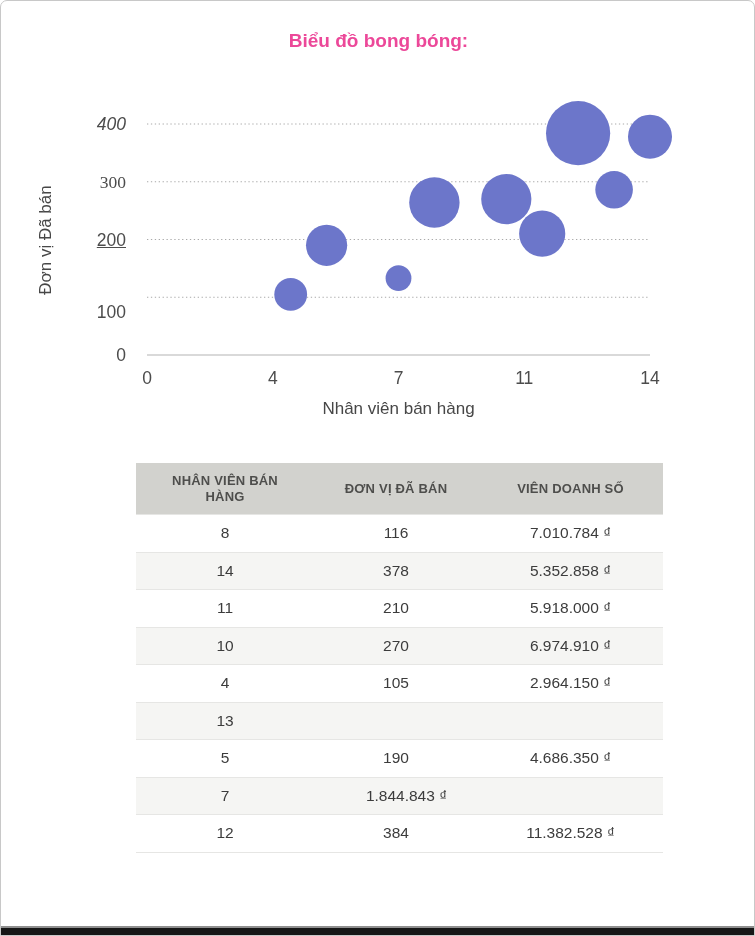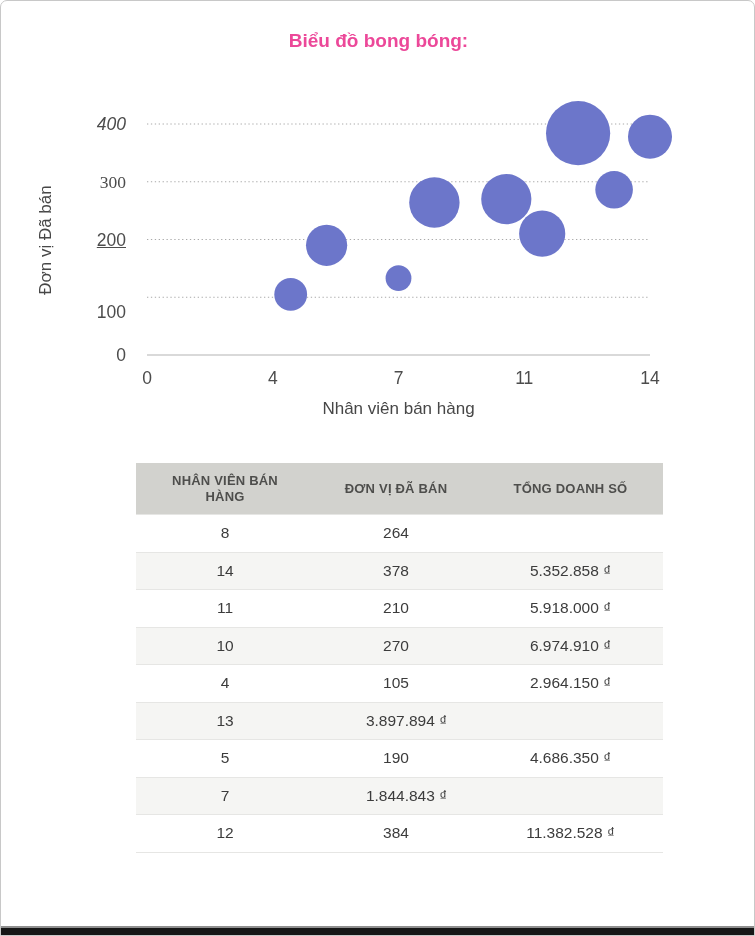--- a/index.html
+++ b/index.html
@@ -98,26 +98,27 @@
       <div class="xtick" style="left: 619px;">14</div>
     </div>
 
   <div class="y-axis-title">Đơn vị Đã bán</div>
   <div class="x-axis-title">Nhân viên bán hàng</div>
 
   <div class="data-table">
     <div class="t-header" id="table-header">
         <div class="cell col-0">NHÂN VIÊN BÁN HÀNG</div>
         <div class="cell col-1">ĐƠN VỊ ĐÃ BÁN</div>
-        <div class="cell col-2">TỔNG DOANH SỐ</div>
+        <div class="cell col-2">VIÊN DOANH SỐ</div>
       </div>
     <div class="t-body" id="table-body">
         <div class="t-row">
           <div class="cell col-0">8</div>
-          <div class="cell col-1">264</div>
+          <div class="cell col-1">116</div>
+          <div class="cell col-2">7.010.784 ₫</div>
         </div>
         <div class="t-row alt">
           <div class="cell col-0">14</div>
           <div class="cell col-1">378</div>
           <div class="cell col-2">5.352.858 ₫</div>
         </div>
         <div class="t-row">
           <div class="cell col-0">11</div>
           <div class="cell col-1">210</div>
           <div class="cell col-2">5.918.000 ₫</div>
@@ -127,21 +128,20 @@
           <div class="cell col-1">270</div>
           <div class="cell col-2">6.974.910 ₫</div>
         </div>
         <div class="t-row">
           <div class="cell col-0">4</div>
           <div class="cell col-1">105</div>
           <div class="cell col-2">2.964.150 ₫</div>
         </div>
         <div class="t-row alt">
           <div class="cell col-0">13</div>
-          <div class="cell col-2">3.897.894 ₫</div>
         </div>
         <div class="t-row">
           <div class="cell col-0">5</div>
           <div class="cell col-1">190</div>
           <div class="cell col-2">4.686.350 ₫</div>
         </div>
         <div class="t-row alt">
           <div class="cell col-0">7</div>
           <div class="cell col-2">1.844.843 ₫</div>
         </div>

